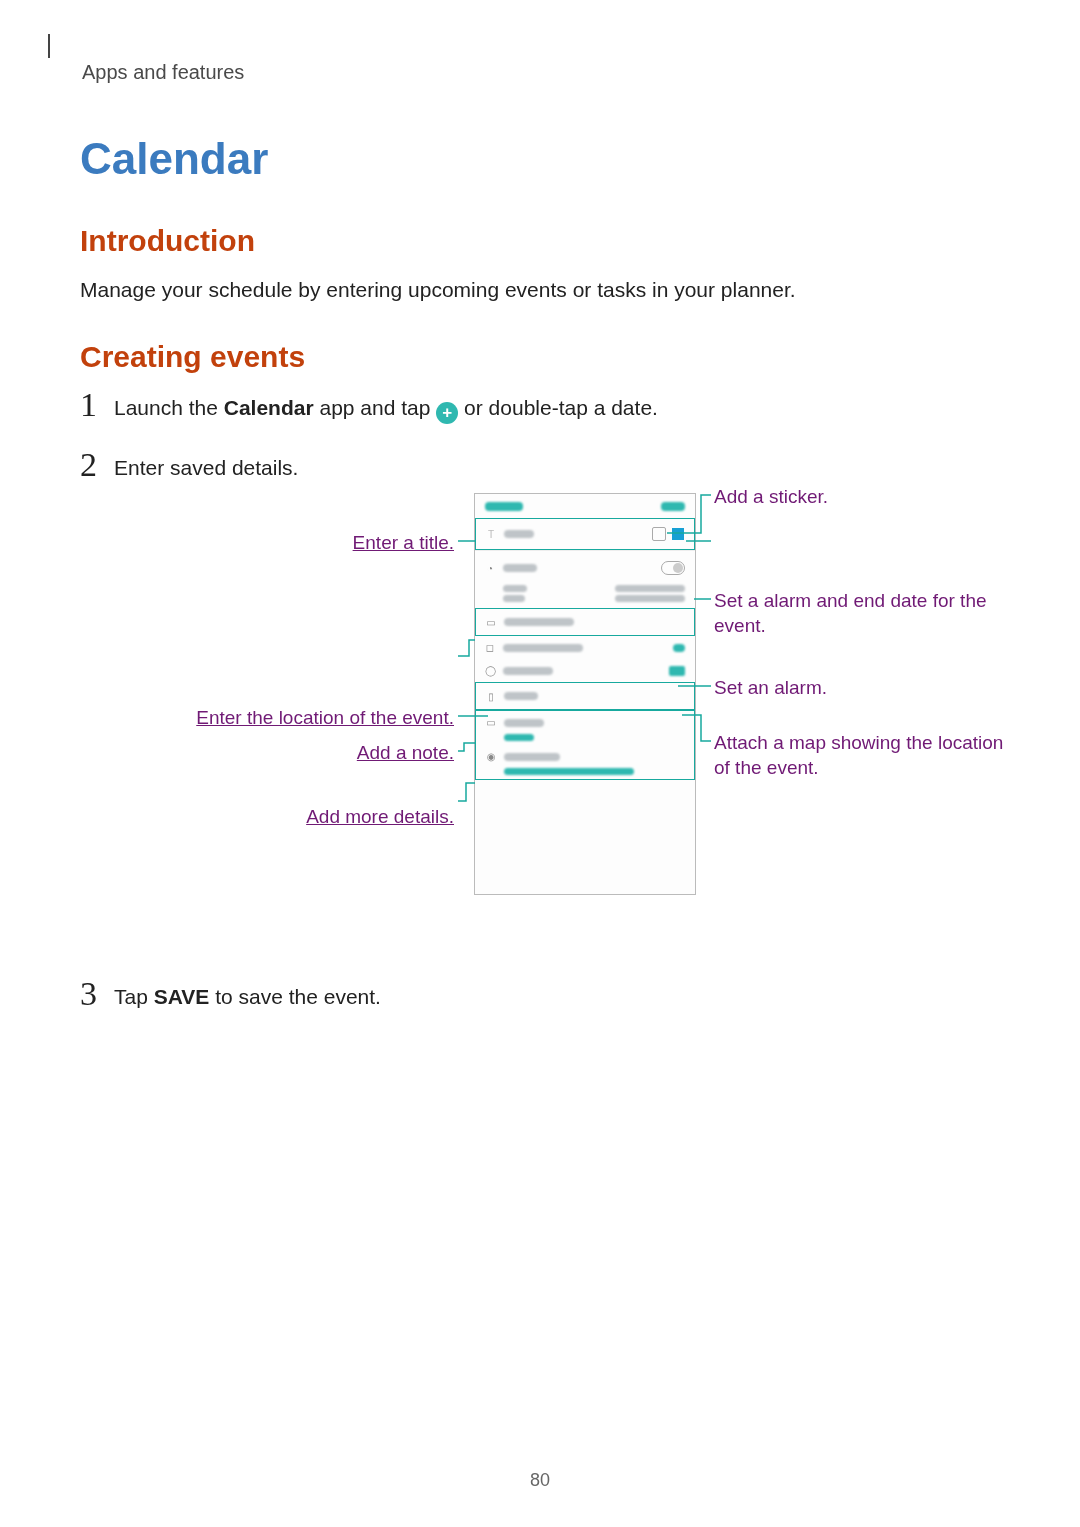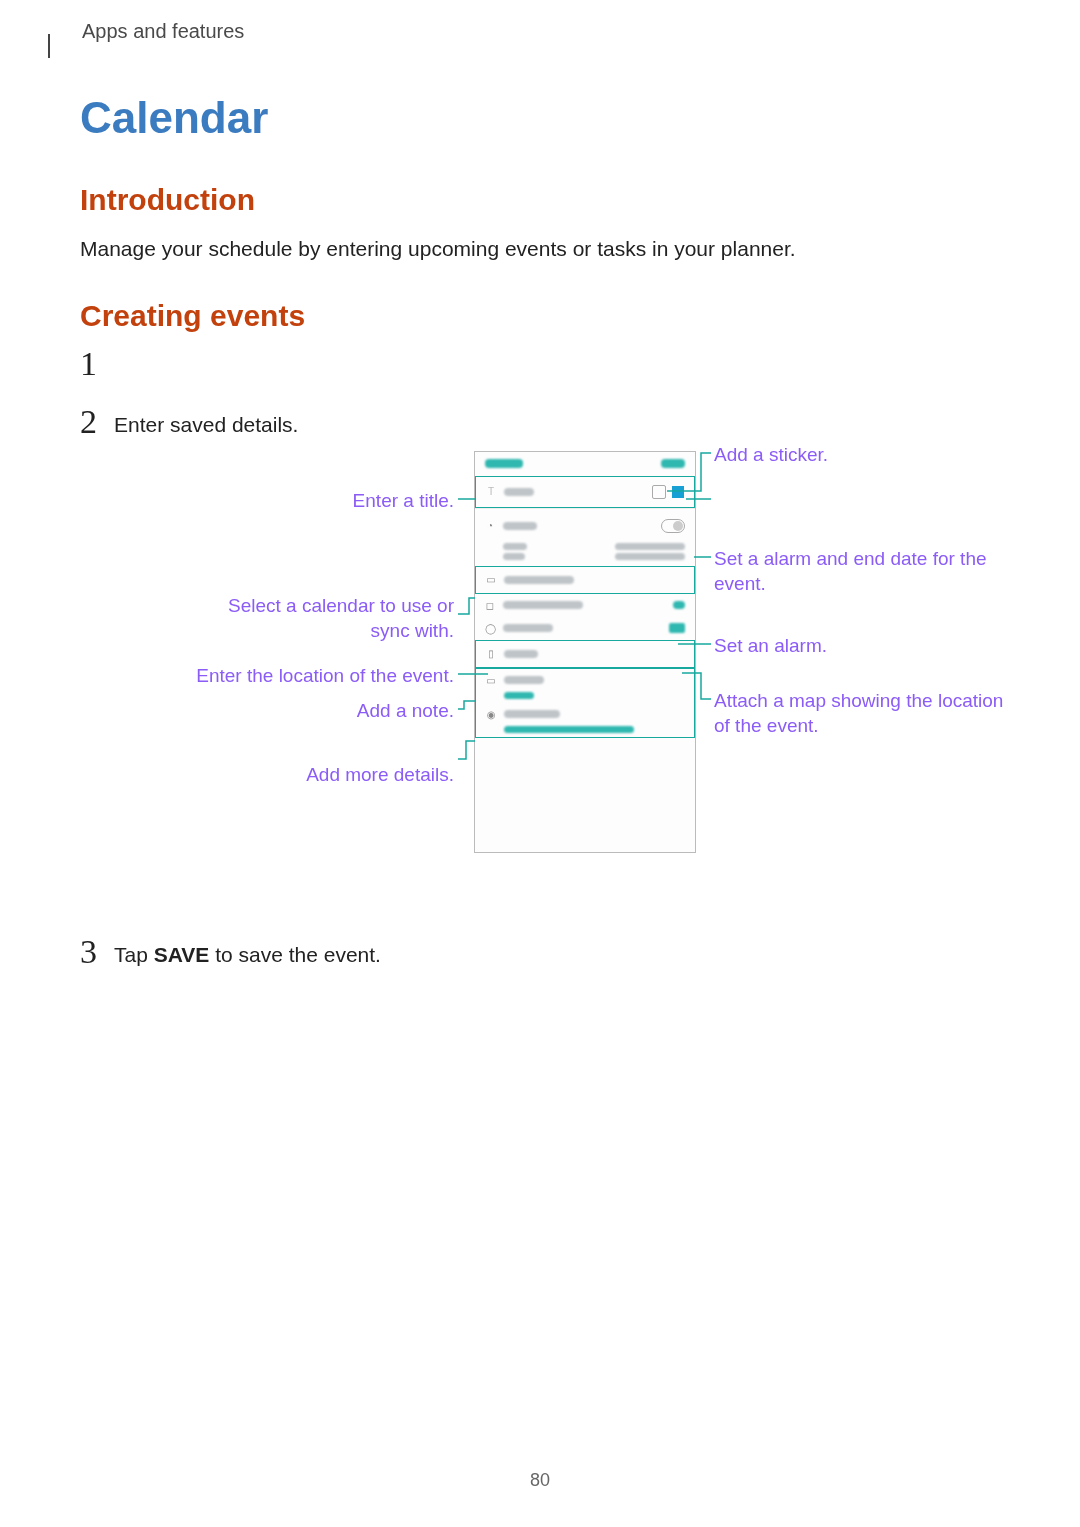--- a/index.html
+++ b/index.html
@@ -6,21 +6,21 @@
     margin: 0;
     padding: 0;
     background: #fff;
     font-family: "Segoe UI", Arial, sans-serif;
     color: #222;
     width: 1080px;
     height: 1527px;
     position: relative;
   }
   .page {
-    padding: 20px 80px 0 80px;
+    padding: 61px 80px 0 80px;
     box-sizing: border-box;
   }
   .tab-mark {
     position: absolute;
     left: 48px;
     top: 34px;
     width: 2px;
     height: 24px;
     background: #444;
   }
@@ -133,26 +133,27 @@
   }
   .map-btn {
     width:16px;height:10px;background:#2fb8b0;margin-left:auto;border-radius:2px;
     filter:blur(1px);
   }
   .phone-screen .row-tall { height: 26px; }
 
   .callout {
     position: absolute;
     font-size: 19px;
-    color: #8b5cf6;
+    color: #701a75;
     line-height: 1.3;
   }
   .callout.left {
     text-align: right;
     width: 260px;
+    text-decoration: underline;
   }
   .callout.right {
     text-align: left;
     width: 300px;
     left: 600px;
   }
   svg.lines {
     position: absolute;
     left: 0; top: 0;
     width: 100%; height: 100%;
@@ -187,20 +188,24 @@
 
   <h2 class="section">Introduction</h2>
   <p class="body">Manage your schedule by entering upcoming events or tasks in your planner.</p>
 
   <h2 class="section">Creating events</h2>
 
   <ol class="steps">
     <li>
       <span class="step-num">1</span>
       <div class="step-body">
+        <div>
+          <span>Launch the </span><span class="bold">Calendar</span><span> app and tap </span>
+          <span class="plus-icon">+</span><span> or double-tap a date.</span>
+        </div>
       </div>
     </li>
 
     <li>
       <span class="step-num">2</span>
       <div class="step-body">
         <div>Enter saved details.</div>
 
         <div class="diagram-wrap">
 
@@ -274,21 +279,20 @@
                 <div class="blur-bar blur-text blur" style="width:56px;height:8px;"></div>
               </div>
               <div class="ph-row" style="padding-top:0;">
                 <span class="ph-icon"></span>
                 <div class="blur-bar blur-teal blur" style="width:130px;height:7px;"></div>
               </div>
             </div>
           </div>
 
           <div class="callout left" style="top:38px; left:80px;">Enter a title.</div>
-          <div class="callout left" style="top:143px; left:80px;">Select a calendar to use or sync with.</div>
           <div class="callout left" style="top:213px; left:80px;">Enter the location of the event.</div>
           <div class="callout left" style="top:248px; left:80px;">Add a note.</div>
           <div class="callout left" style="top:312px; left:80px;">Add more details.</div>
 
           <div class="callout right" style="top:-8px;">Add a sticker.</div>
           <div class="callout right" style="top:96px;">Set a alarm and end date for the event.</div>
           <div class="callout right" style="top:238px;">Attach a map showing the location of the event.</div>
           <div class="callout right" style="top:183px;">Set an alarm.</div>
 
           <svg class="lines">

